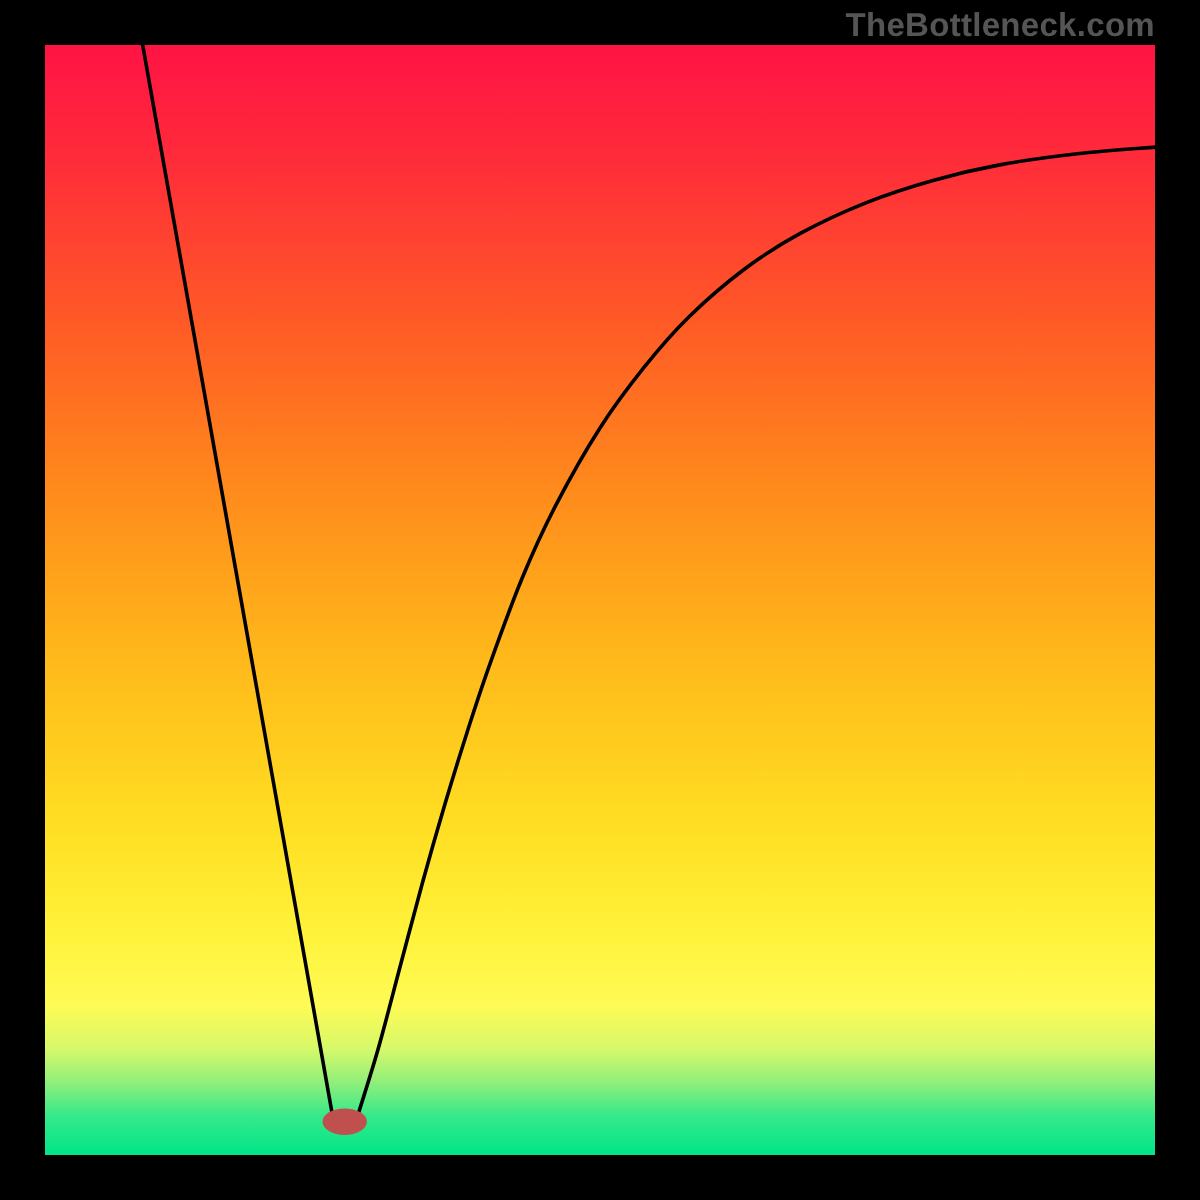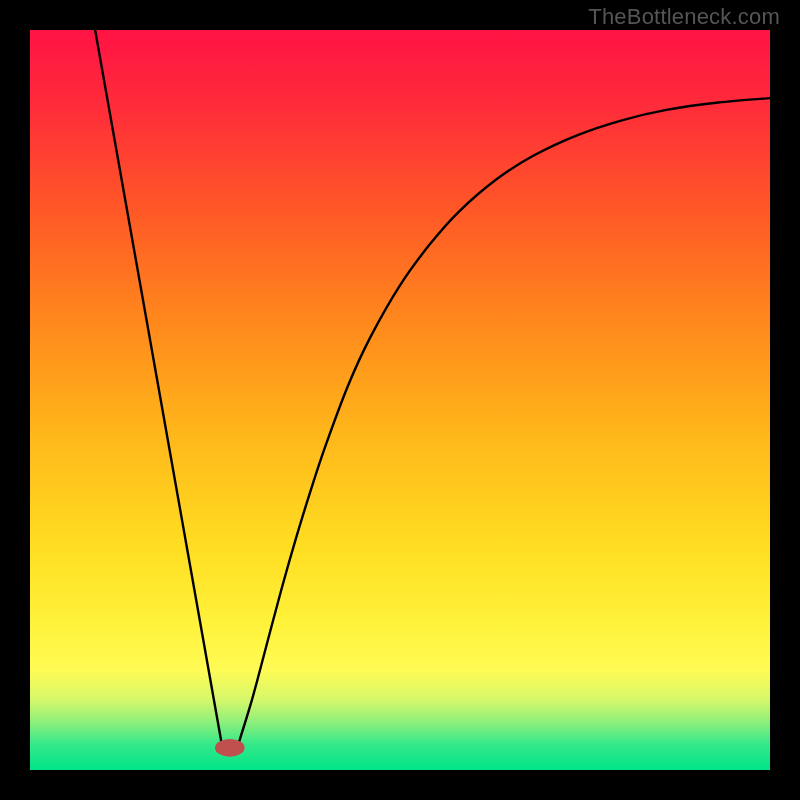--- a/index.html
+++ b/index.html
@@ -22,24 +22,24 @@
   .plot {
     position: absolute;
     left: 0;
     top: 0;
     width: 740px;
     height: 740px;
   }
   .watermark {
     position: absolute;
     top: 4px;
-    right: 20px;
+    right: 30px;
     color: #555;
     font-size: 22px;
-    font-weight: 400;
+    font-weight: 700;
     letter-spacing: 0.2px;
   }
   svg { display: block; }
 </style>
 </head>
 <body>
 
 <div class="watermark">TheBottleneck.com</div>
 
 <div class="frame">

